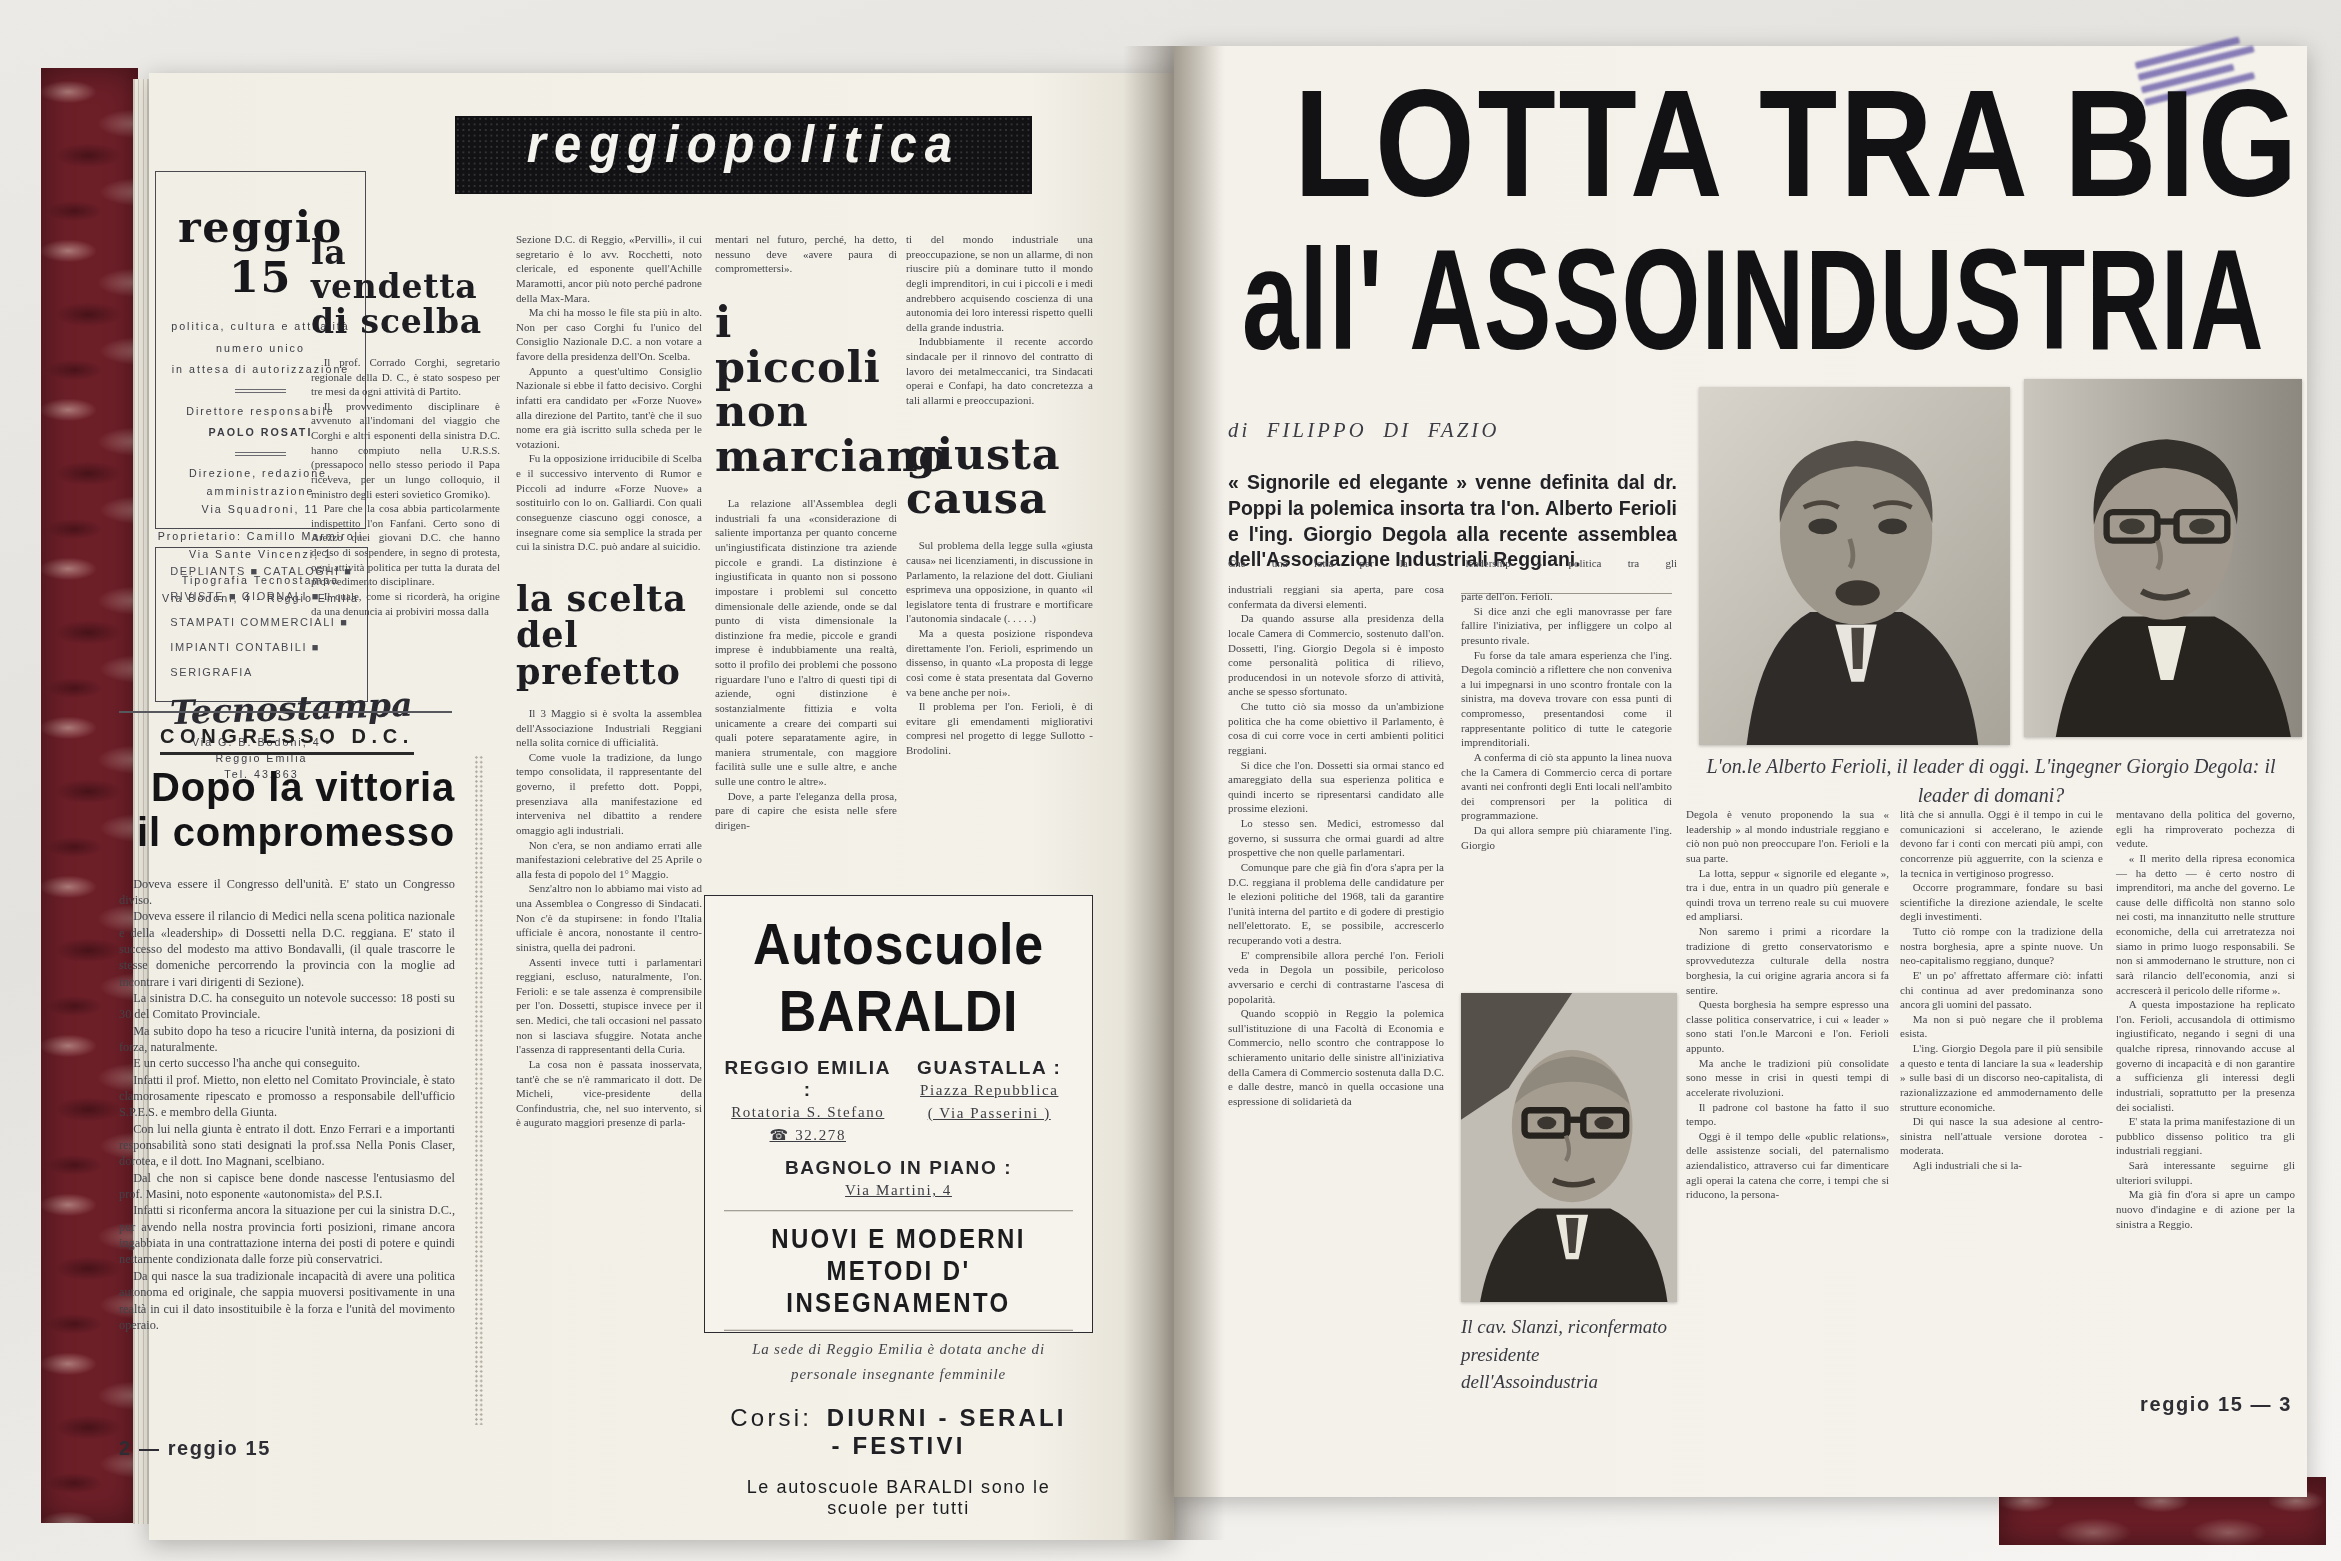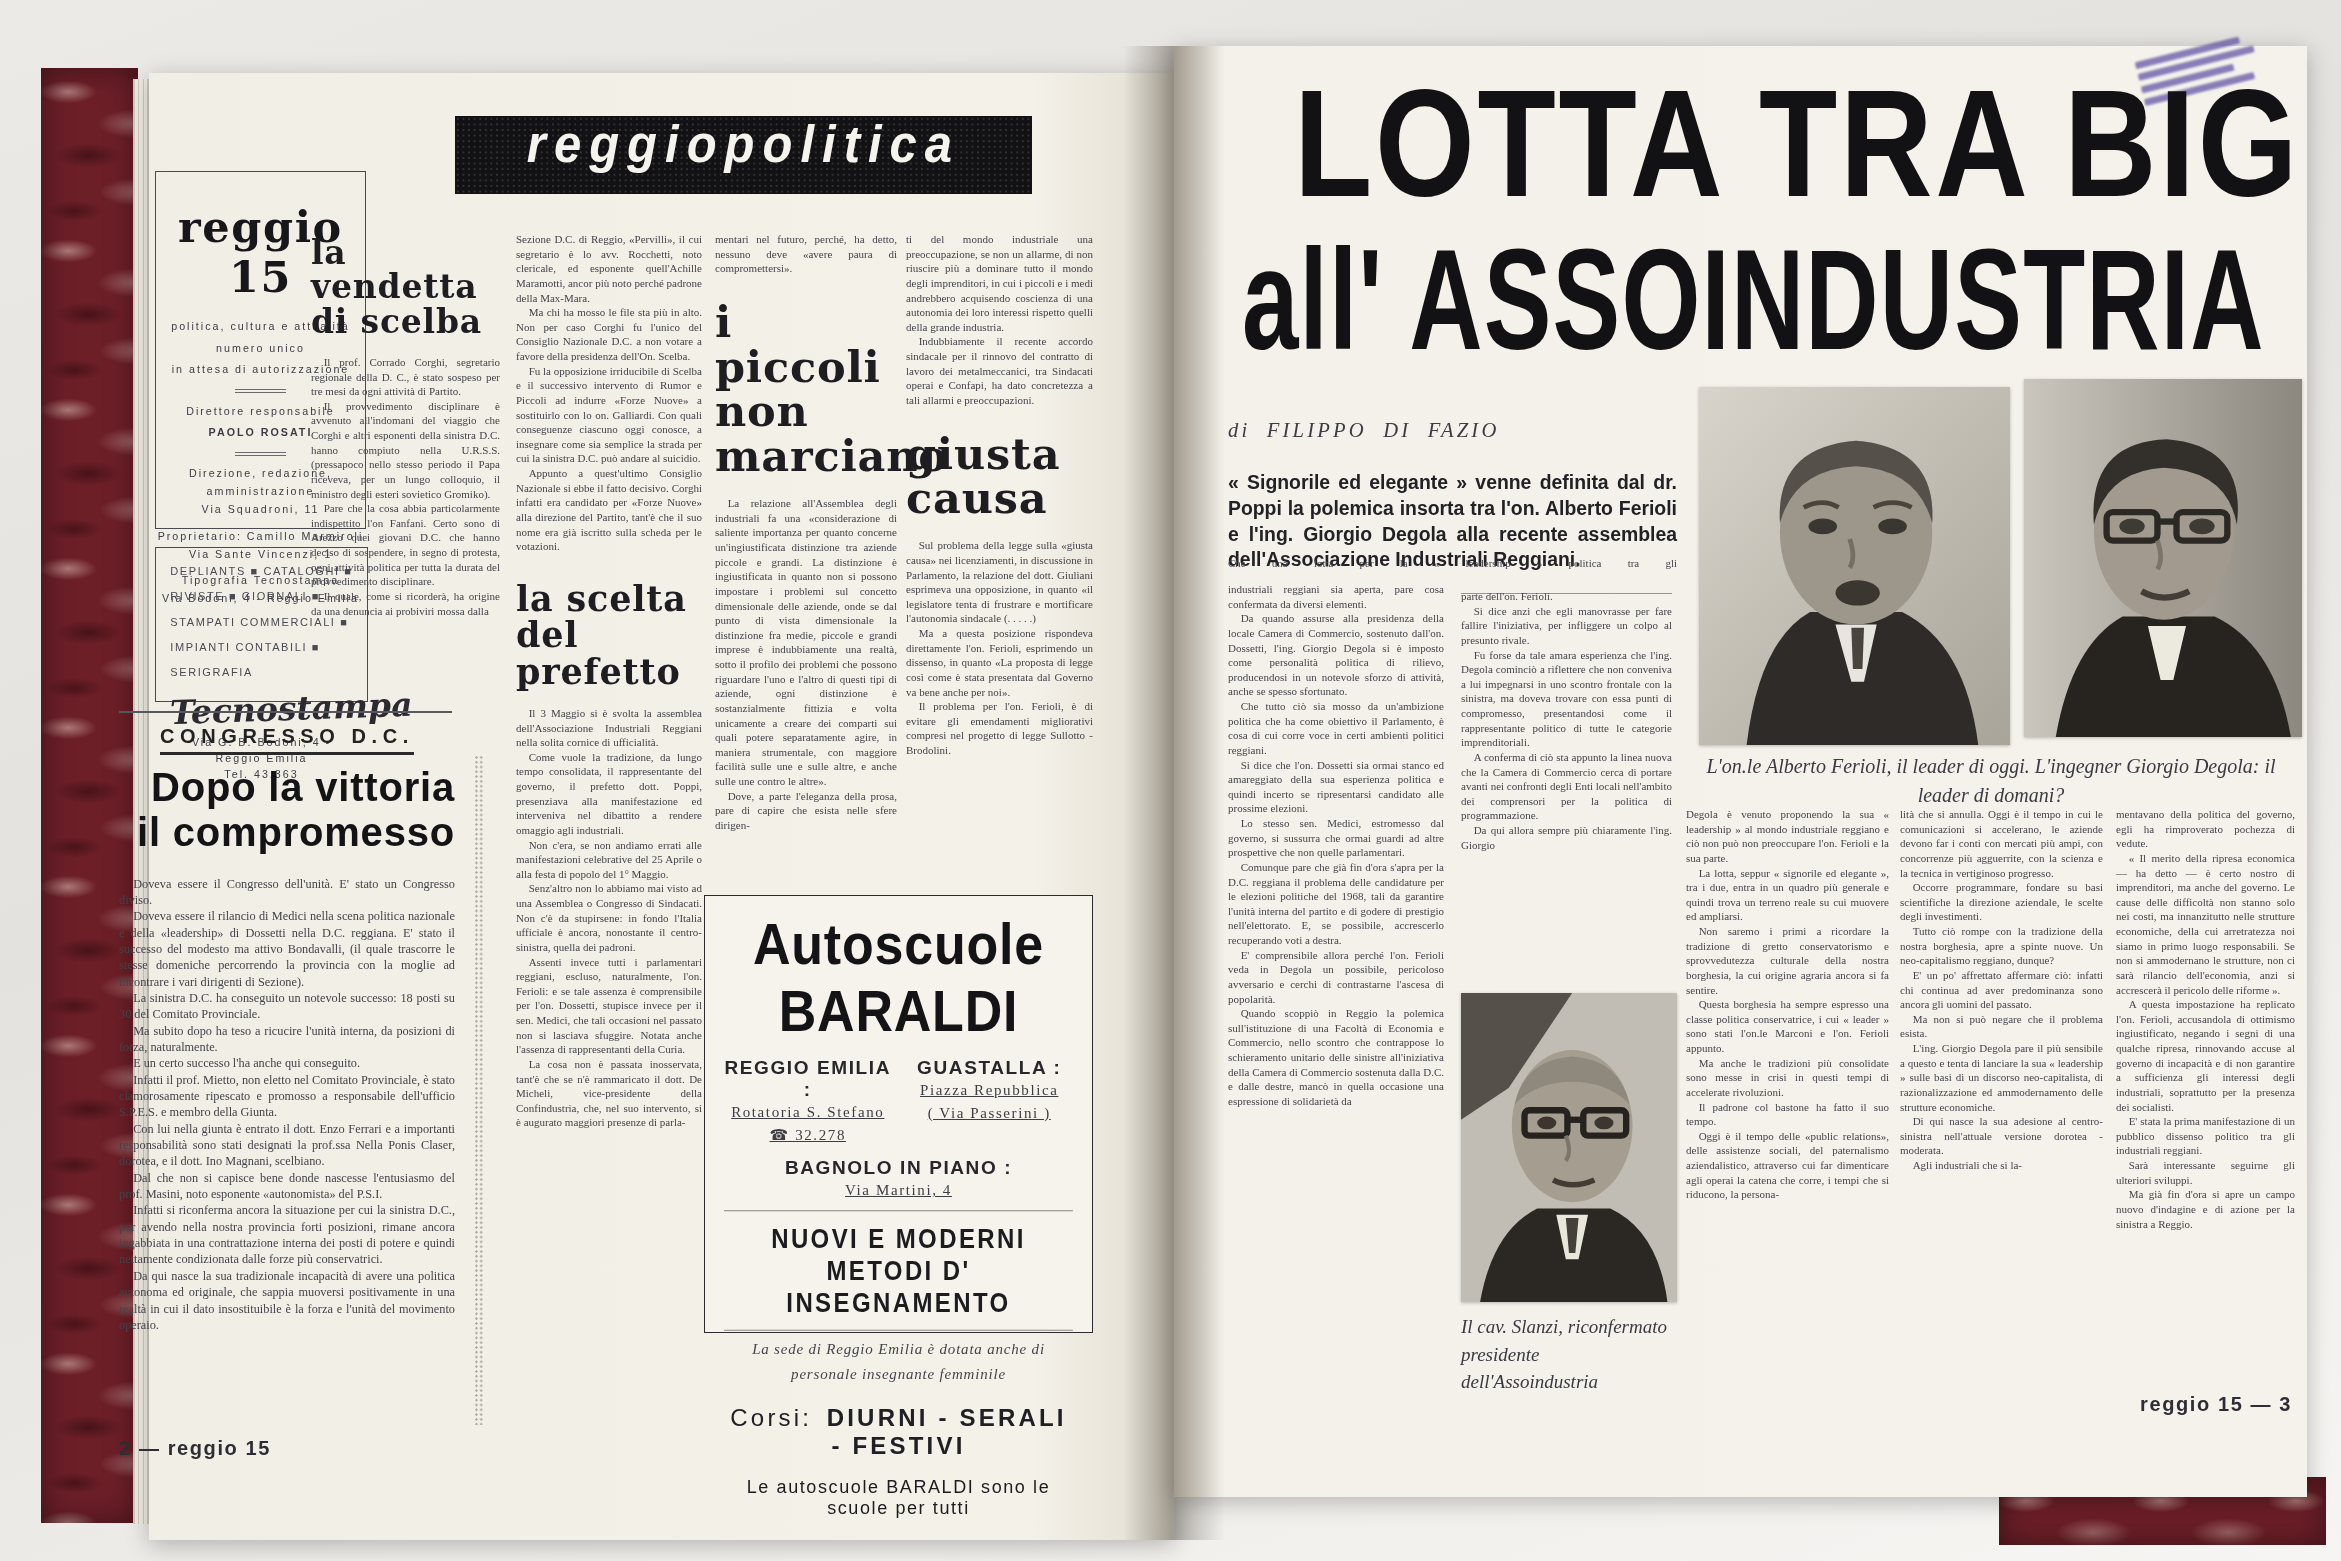--- a/index.html
+++ b/index.html
@@ -119,22 +119,22 @@
         <p>Il provvedimento disciplinare è avvenuto all'indomani del viaggio che Corghi e altri esponenti della sinistra D.C. hanno compiuto nella U.R.S.S. (pressapoco nello stesso periodo il Papa riceveva, per un lungo colloquio, il ministro degli esteri sovietico Gromiko).</p>
         <p>Pare che la cosa abbia particolarmente indispettito l'on Fanfani. Certo sono di Arezzo quei giovani D.C. che hanno deciso di sospendere, in segno di protesta, ogni attività politica per tutta la durata del provvedimento disciplinare.</p>
         <p>Il quale, come si ricorderà, ha origine da una denuncia ai probiviri mossa dalla</p>
       </div>
   </div>
 
   <div class="abs" style="left:516px;top:232px;width:186px;">
     <div class="body-col cont-col lp-body">
         <p>Sezione D.C. di Reggio, «Pervilli», il cui segretario è lo avv. Rocchetti, noto clericale, ed esponente quell'Achille Maramotti, ancor più noto perché padrone della Max-Mara.</p>
         <p>Ma chi ha mosso le file sta più in alto. Non per caso Corghi fu l'unico del Consiglio Nazionale D.C. a non votare a favore della presidenza dell'On. Scelba.</p>
+        <p>Appunto a quest'ultimo Consiglio Nazionale si ebbe il fatto decisivo. Corghi infatti era candidato per «Forze Nuove» alla direzione del Partito, tant'è che il suo nome era già iscritto sulla scheda per le votazioni.</p>
         <p>Fu la opposizione irriducibile di Scelba e il successivo intervento di Rumor e Piccoli ad indurre «Forze Nuove» a sostituirlo con lo on. Galliardi. Con quali conseguenze ciascuno oggi conosce, a insegnare come sia semplice la strada per cui la sinistra D.C. può andare al suicidio.</p>
-        <p>Appunto a quest'ultimo Consiglio Nazionale si ebbe il fatto decisivo. Corghi infatti era candidato per «Forze Nuove» alla direzione del Partito, tant'è che il suo nome era già iscritto sulla scheda per le votazioni.</p>
       </div>
     <div class="serif-head" style="font-size:35px;margin-top:27px;">la scelta del prefetto</div>
     <div class="body-col lp-body" style="margin-top:16px;">
         <p>Il 3 Maggio si è svolta la assemblea dell'Associazione Industriali Reggiani nella solita cornice di ufficialità.</p>
         <p>Come vuole la tradizione, da lungo tempo consolidata, il rappresentante del governo, il prefetto dott. Poppi, presenziava alla manifestazione ed interveniva nel dibattito a rendere omaggio agli industriali.</p>
         <p>Non c'era, se non andiamo errati alle manifestazioni celebrative del 25 Aprile o alla festa di popolo del 1° Maggio.</p>
         <p>Senz'altro non lo abbiamo mai visto ad una Assemblea o Congresso di Sindacati. Non c'è da stupirsene: in fondo l'Italia ufficiale è ancora, nonostante il centro-sinistra, quella dei padroni.</p>
         <p>Assenti invece tutti i parlamentari reggiani, escluso, naturalmente, l'on. Ferioli: e se tale assenza è comprensibile per l'on. Dossetti, stupisce invece per il sen. Medici, che tali occasioni nel passato non si lasciava sfuggire. Notata anche l'assenza di rappresentanti della Curia.</p>
         <p>La cosa non è passata inosservata, tant'è che se n'è rammaricato il dott. De Micheli, vice-presidente della Confindustria, che, nel suo intervento, si è augurato maggiori presenze di parla-</p>
       </div>

